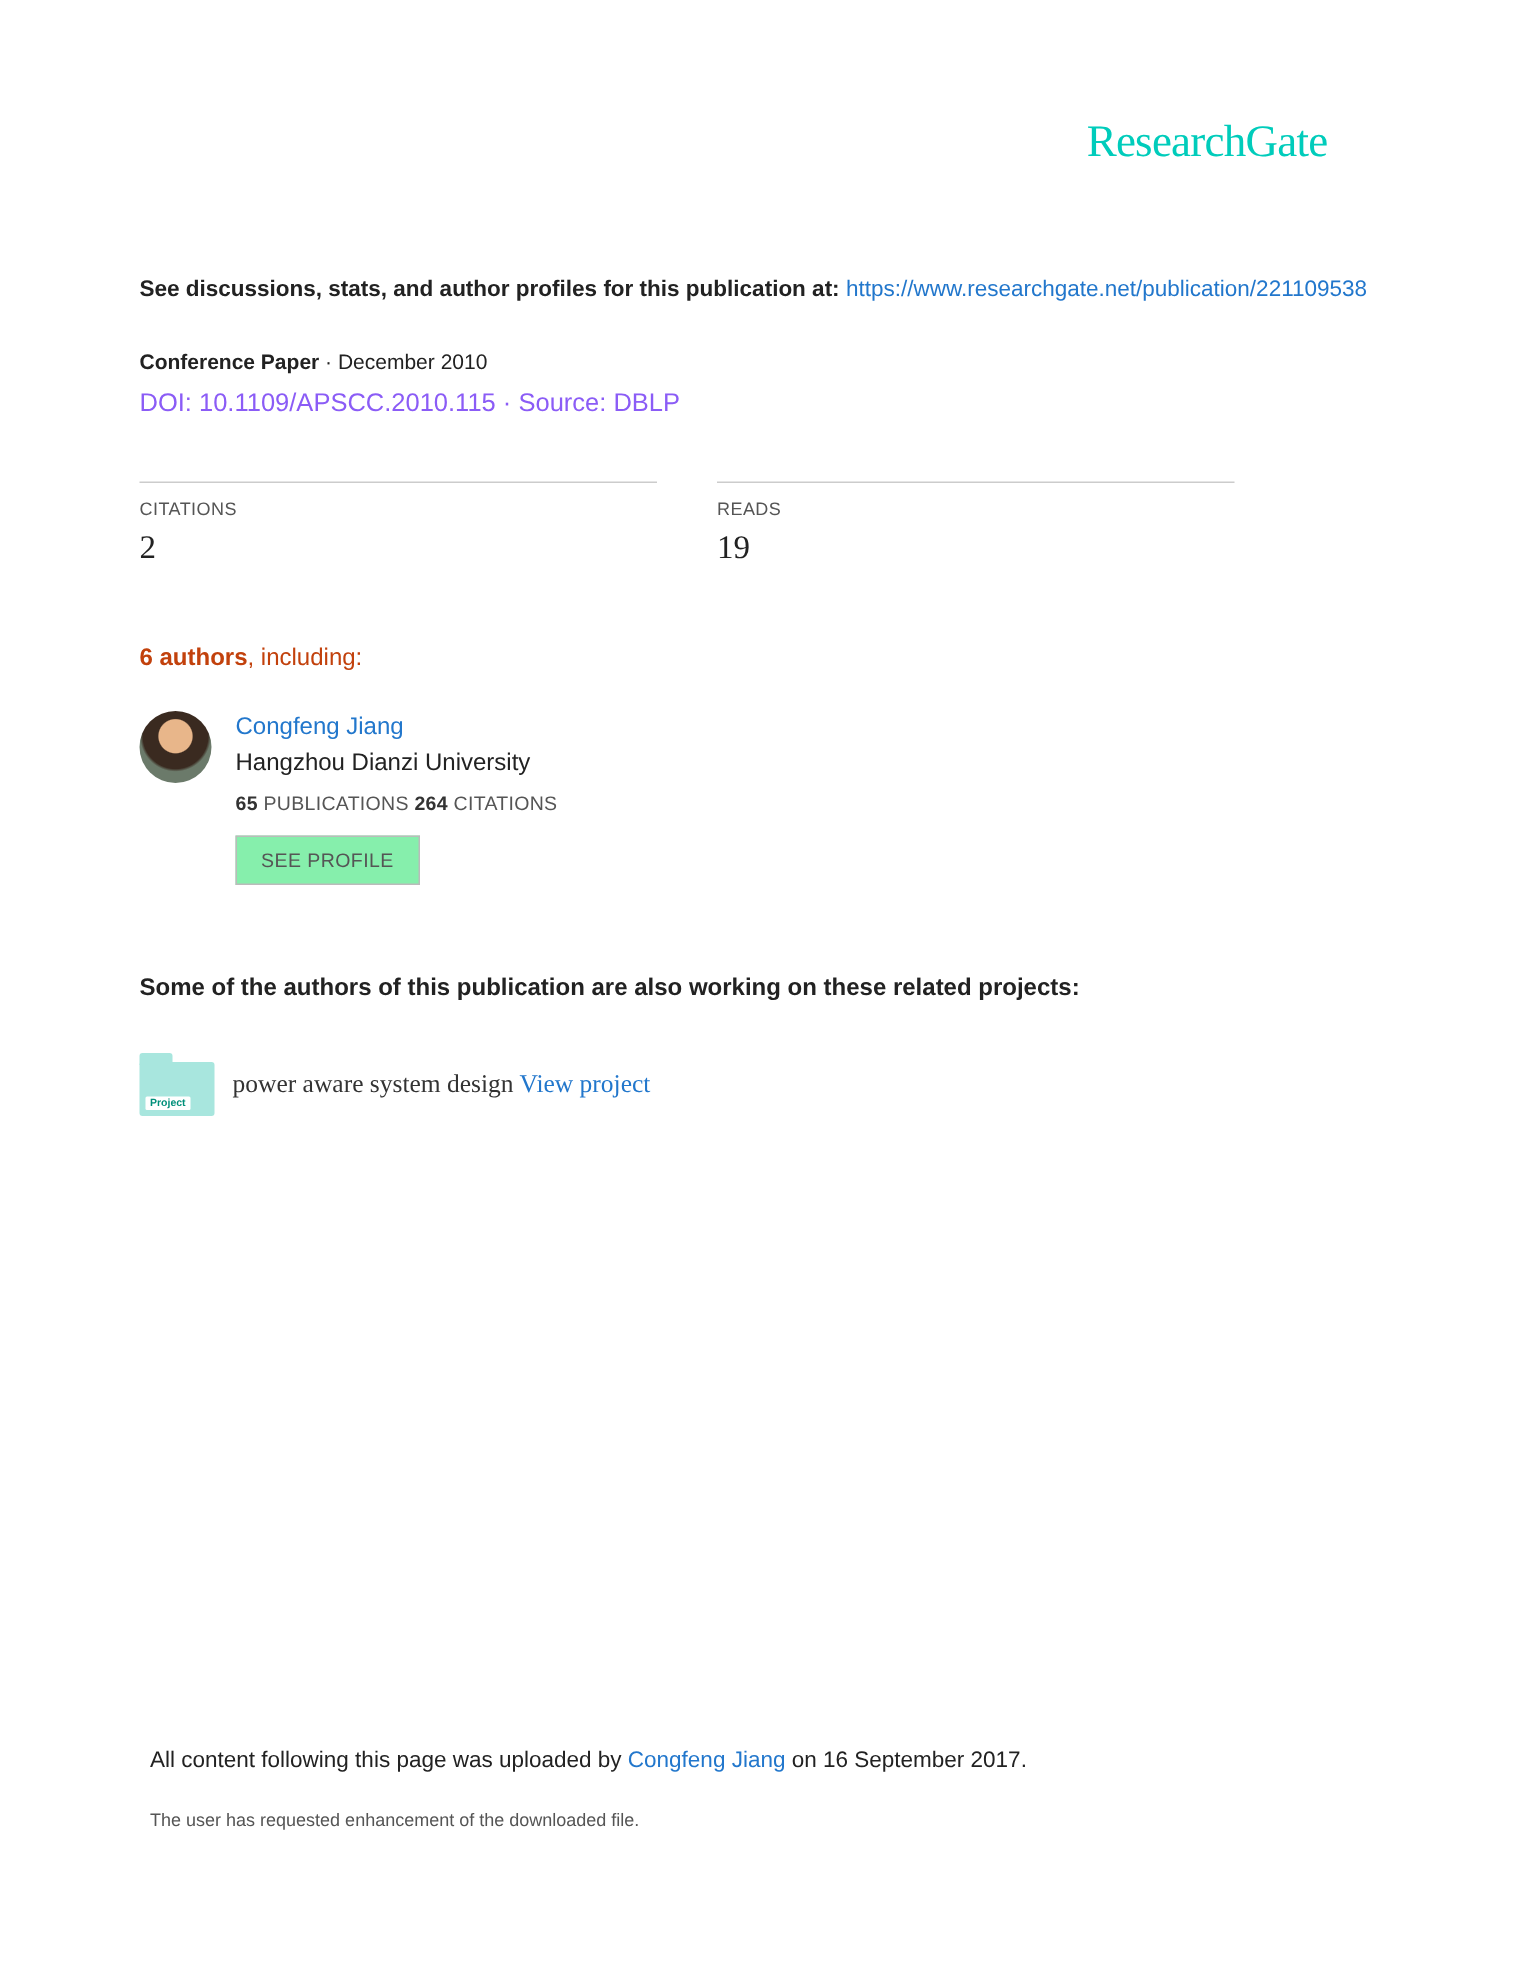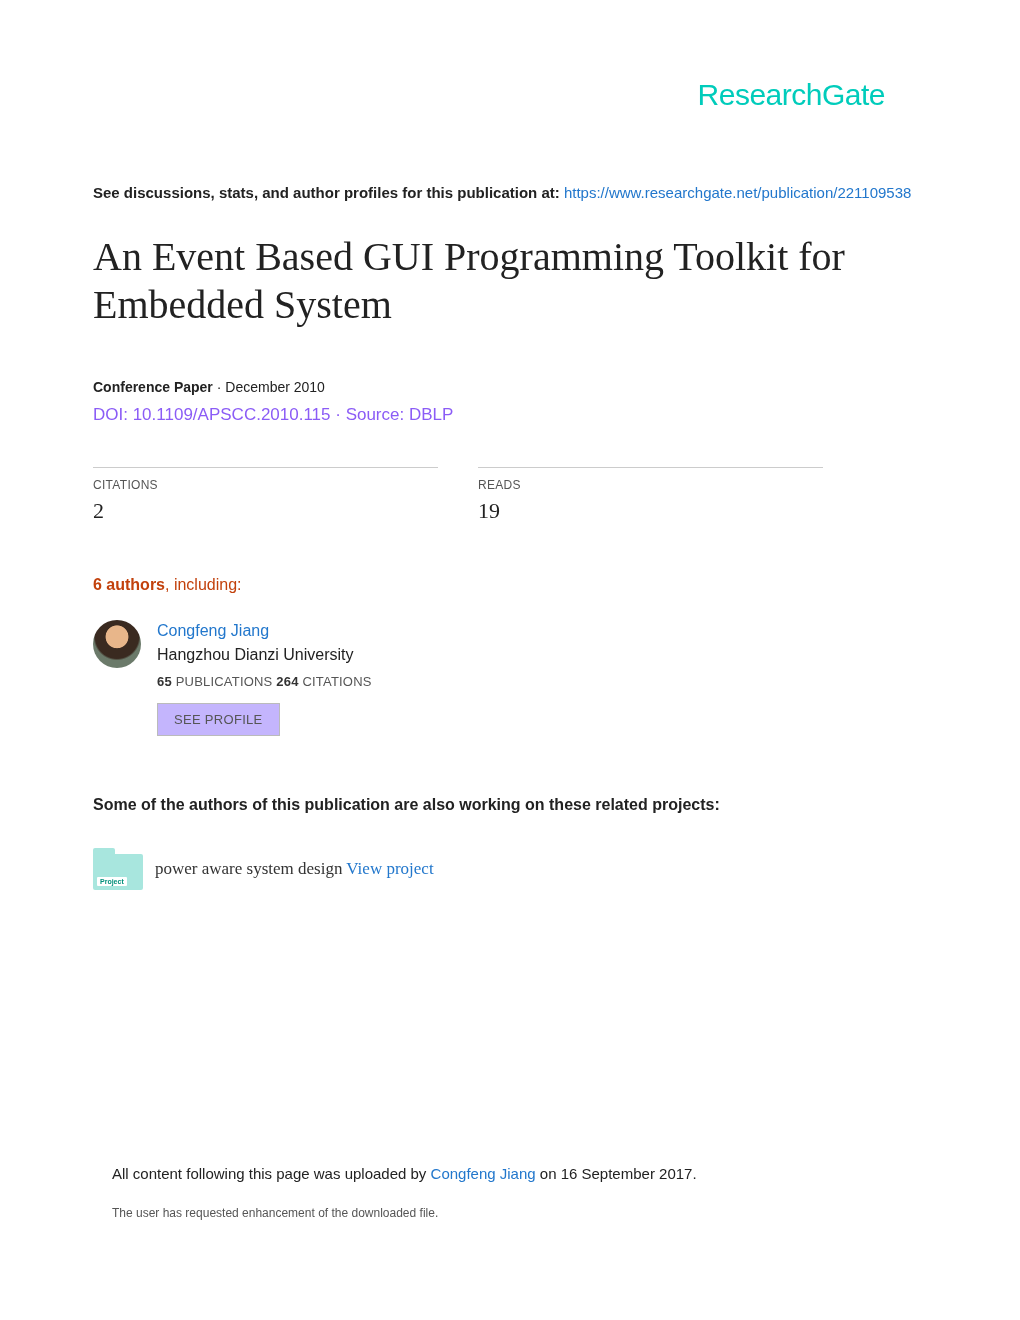--- a/index.html
+++ b/index.html
@@ -9,21 +9,21 @@
     background: #ffffff;
     font-family: "Segoe UI", "Helvetica Neue", Arial, sans-serif;
     color: #333;
     position: relative;
   }
   .page {
     padding: 78px 93px 40px 93px;
   }
   .brand {
     text-align: right;
-    font-family: Liberation Sans, sans-serif;
+    font-family: Liberation Serif, serif;
     font-size: 30px;
     color: #00ccbb;
     font-weight: 500;
     letter-spacing: -0.5px;
     margin-bottom: 72px;
     margin-right: 42px;
   }
   .intro {
     font-size: 15px;
     font-weight: 600;
@@ -105,21 +105,21 @@
     letter-spacing: 0.2px;
     margin-bottom: 14px;
   }
   .author-stats .num { font-weight: 700; color: #333; }
   .see-profile {
     display: inline-block;
     border: 1px solid #bbb;
     padding: 8px 16px;
     font-size: 13px;
     color: #555;
-    background: #c4b5fd;
+    background: #86efac;
     cursor: pointer;
     letter-spacing: 0.3px;
   }
   .related-heading {
     font-size: 16px;
     font-weight: 700;
     color: #222;
     margin-bottom: 34px;
   }
   .project-row {
@@ -155,21 +155,21 @@
   }
   .project-text {
     font-family: Georgia, "Times New Roman", serif;
     font-size: 17px;
     color: #333;
   }
   .project-text a { color: #2277cc; text-decoration: none; }
 
   .footer {
     position: absolute;
-    left: 12px; right: 0;
+    left: 0; right: 0;
     bottom: 100px;
     padding: 0 100px;
   }
   .footer-line1 {
     font-size: 15px;
     color: #222;
     margin-bottom: 24px;
   }
   .footer-line1 .fw { font-weight: 500; }
   .footer-line1 a { color: #2277cc; text-decoration: none; }
@@ -182,21 +182,20 @@
 <body>
 
 <div class="page">
 
   <div class="brand">ResearchGate</div>
 
   <div class="intro">
     <span>See discussions, stats, and author profiles for this publication at: </span><a href="#">https://www.researchgate.net/publication/221109538</a>
   </div>
 
-  <h1 class="title">An Event Based GUI Programming Toolkit for Embedded System</h1>
 
   <div class="meta-line">
     <span class="bold">Conference Paper</span>
     <span> · </span>
     <span>December 2010</span>
   </div>
 
   <div class="doi-line">DOI: 10.1109/APSCC.2010.115 · Source: DBLP</div>
 
   <div class="stats-row">

